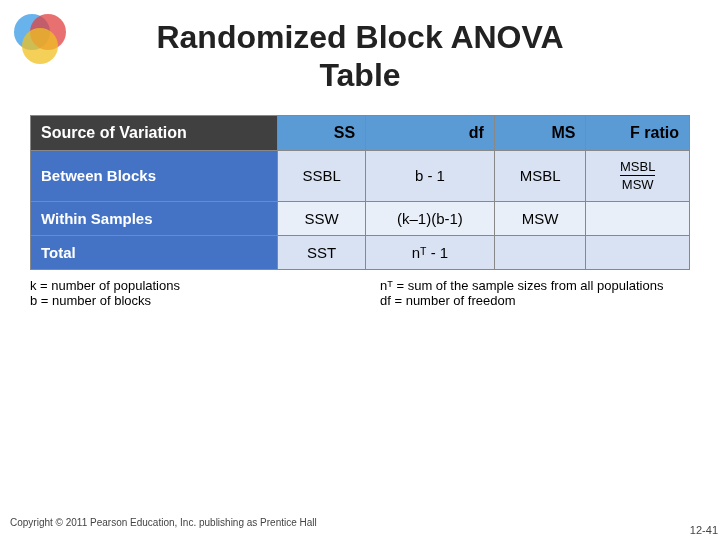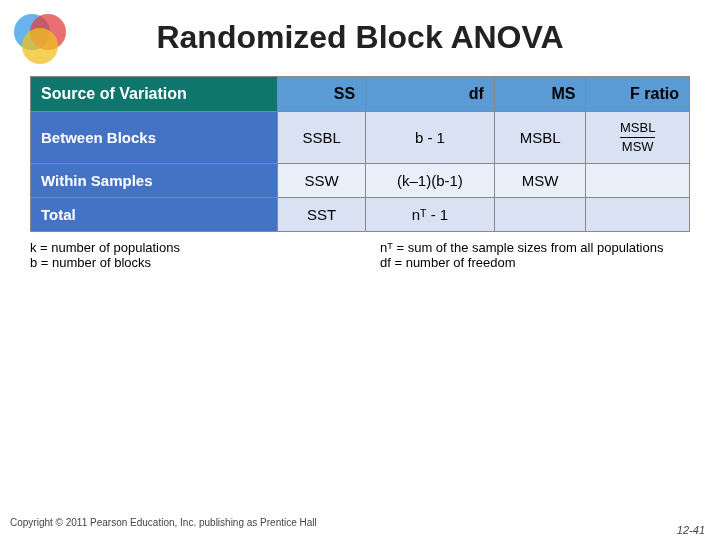--- a/index.html
+++ b/index.html
@@ -49,21 +49,21 @@
     thead th {
       border: 1px solid #888;
       padding: 8px 10px;
       text-align: right;
       font-size: 16px;
       font-weight: bold;
       color: #000000;
     }
 
     thead th:first-child {
-      background-color: #0f766e;
+      background-color: #404040;
       color: #fff;
       text-align: left;
     }
 
     tbody tr td {
       border: 1px solid #888;
       padding: 8px 10px;
       font-size: 15px;
       text-align: center;
       color: #000;
@@ -121,24 +121,23 @@
       position: absolute;
       bottom: 12px;
       left: 10px;
       font-size: 10px;
       color: #444;
     }
 
     .slide-number {
       position: absolute;
       bottom: 4px;
-      right: 15px;
+      right: 2px;
       font-size: 11px;
       color: #444;
-      font-style: italic;
     }
 
     
     .logo-svg {
       width: 60px;
       height: 60px;
     }
   </style>
 </head>
 <body>
@@ -147,20 +146,21 @@
   <svg class="logo-svg" viewBox="0 0 60 60" xmlns="http://www.w3.org/2000/svg">
     <circle cx="22" cy="22" r="18" fill="#4da6e8" opacity="0.85"></circle>
     <circle cx="38" cy="22" r="18" fill="#e04040" opacity="0.75"></circle>
     <circle cx="30" cy="36" r="18" fill="#f0c020" opacity="0.75"></circle>
   </svg>
 </div>
 
 <div class="title-area">
   <h1>
     <span>Randomized Block ANOVA</span><br>
+    <span>Table</span>
   </h1>
 </div>
 
 <div class="table-container">
   <table>
     <thead>
       <tr>
         <th>Source of Variation</th>
         <th>SS</th>
         <th>df</th>

